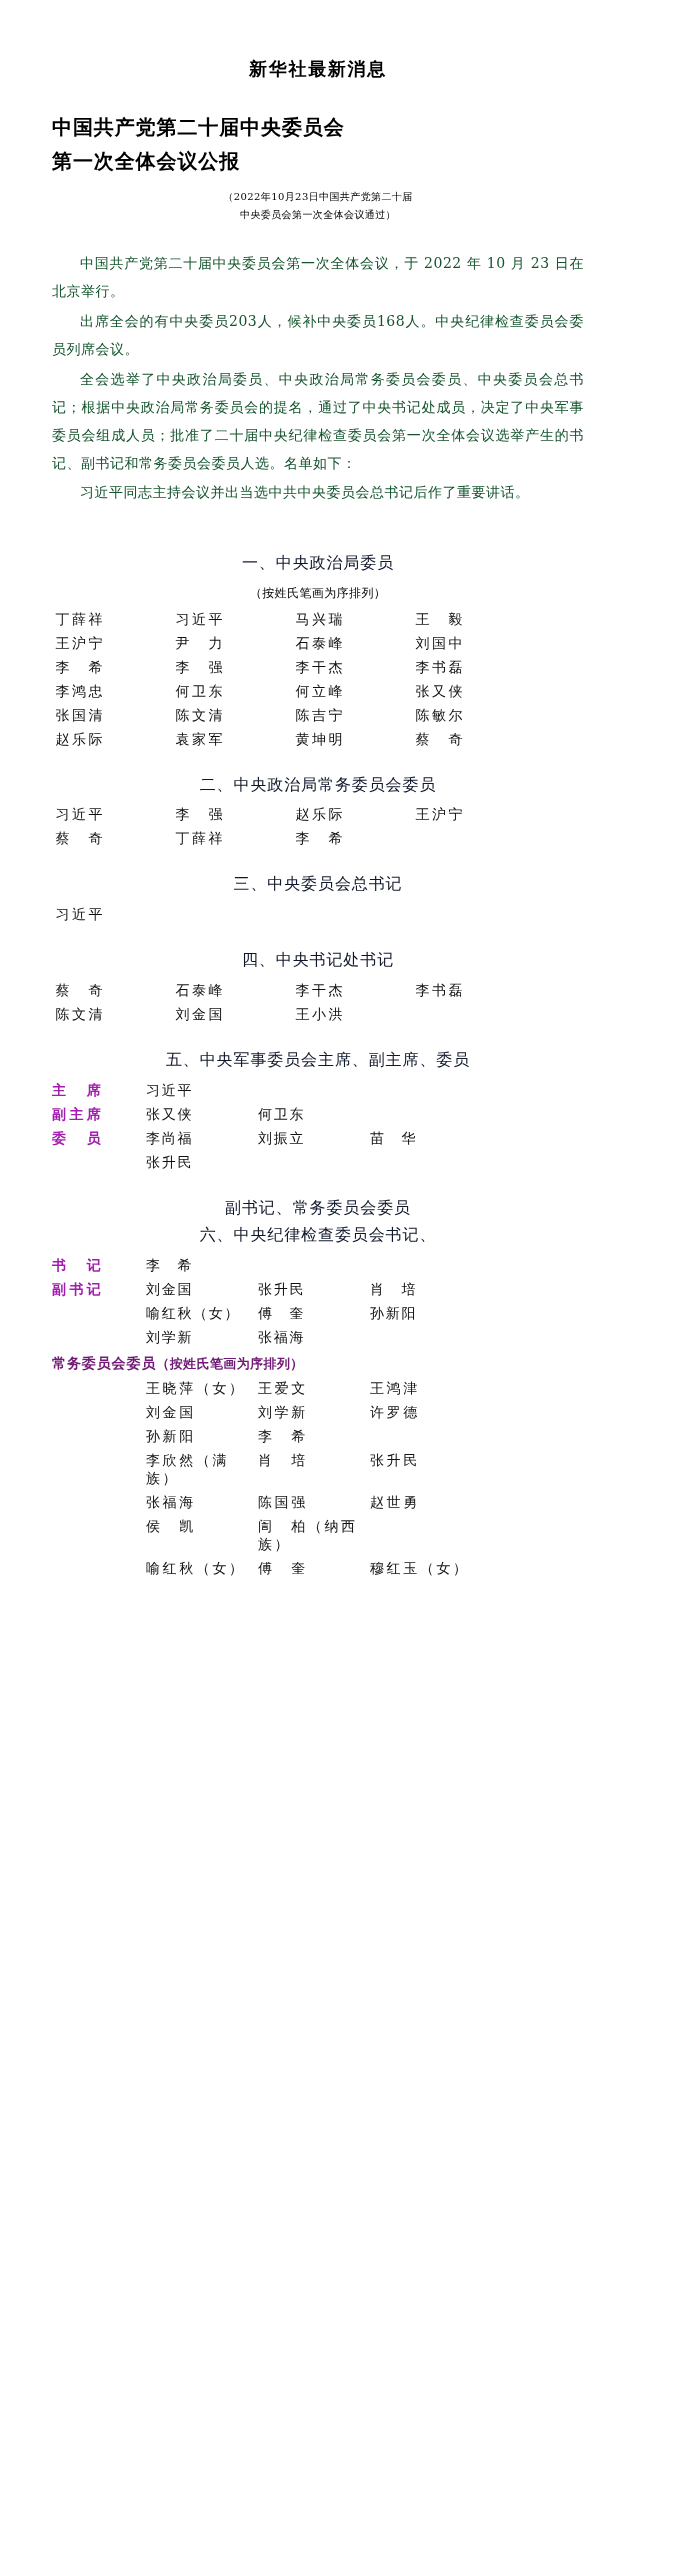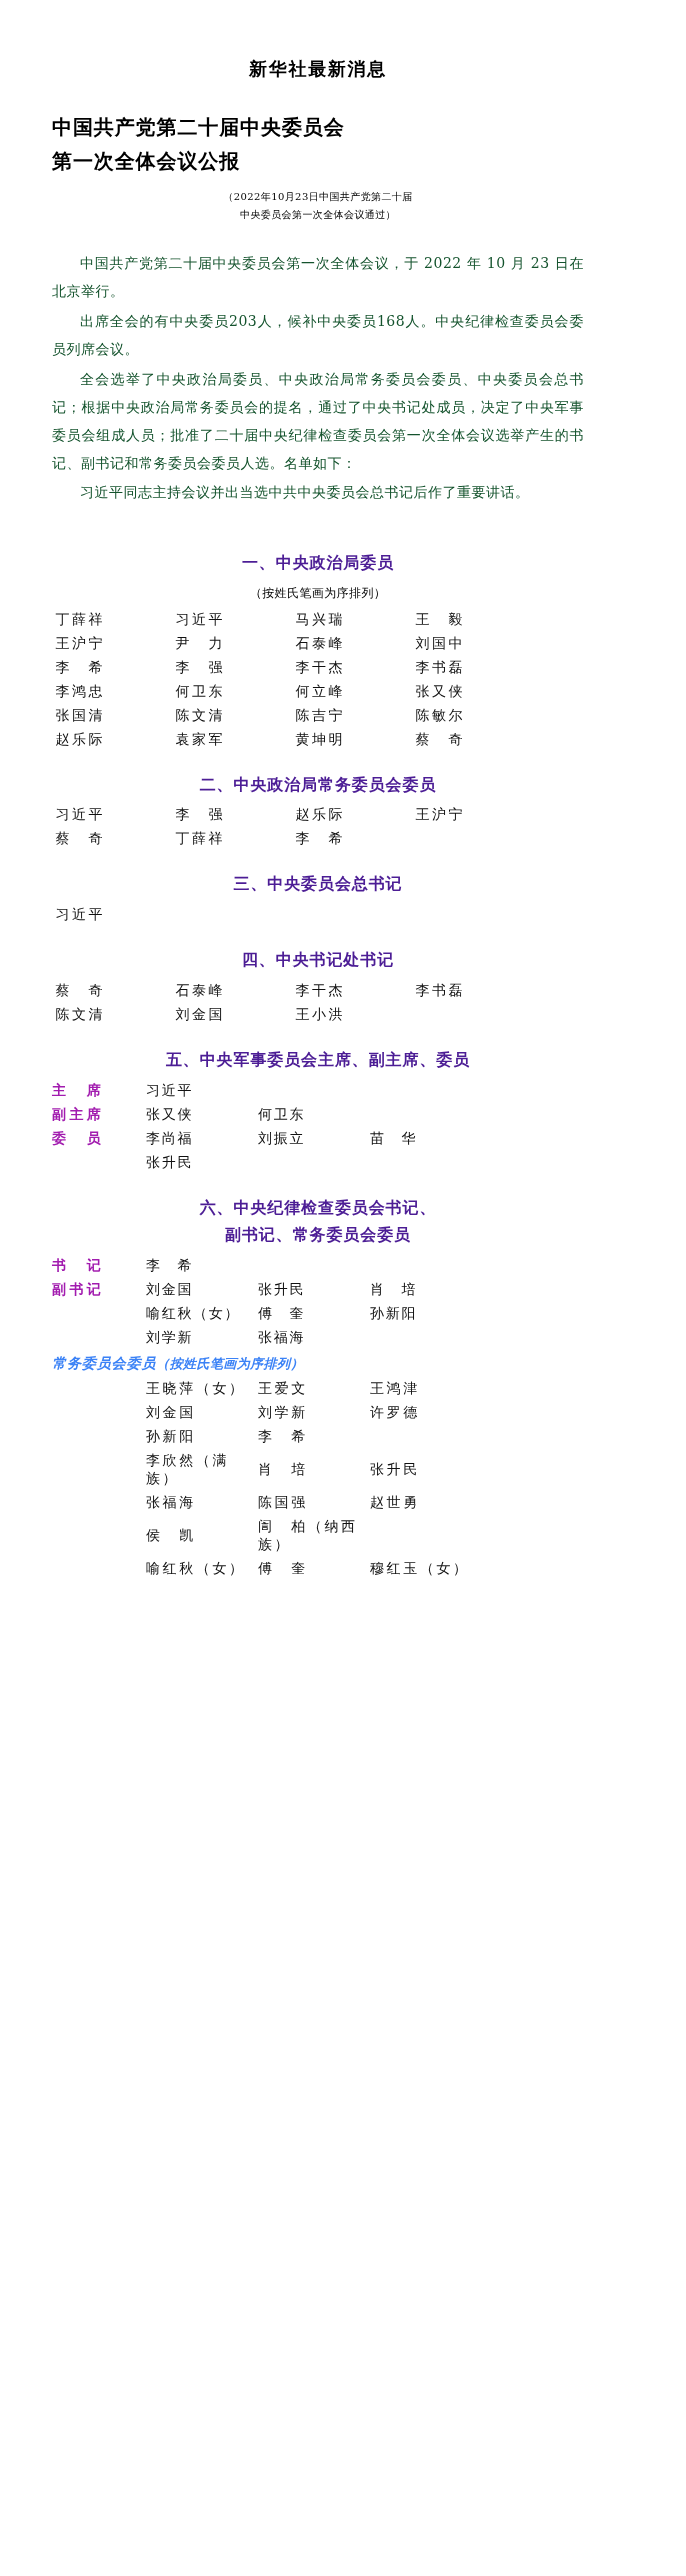--- a/index.html
+++ b/index.html
@@ -52,41 +52,40 @@
     text-align: justify;
     text-justify: inter-ideograph;
     text-indent: 2em;
     margin: 0 0 1.7px 0;
     letter-spacing: 0.5px;
     color: #14532d;
   }
   .section-head {
     text-align: center;
     font-size: 16px;
-    font-weight: bold;
+    font-weight: normal;
     margin: 22px 0 8.6px 0;
     letter-spacing: 0.9px;
-    color: #4c1d95;
+    color: #0f172a;
     line-height: 1.7;
   }
   .section-note {
     text-align: center;
     font-size: 12px;
     margin: 1.7px 0 8.6px 0;
     letter-spacing: 0.4px;
     color: #000;
   }
   .names-grid {
     margin: 3.4px 0 5.2px 0;
     padding-left: 3.4px;
   }
   .names-row {
     display: flex;
     margin-bottom: 6px;
-    align-items: center;
   }
   .names-row .cell {
     width: 103px;
     flex: 0 0 103px;
     font-size: 14px;
     letter-spacing: 2.6px;
     color: #111;
   }
   .names-row.four .cell {
     width: 120px;
@@ -124,22 +123,21 @@
     width: 112px;
     font-size: 14px;
     letter-spacing: 1.7px;
     color: #111;
   }
   .subhead-inline {
     font-size: 14px;
     font-weight: bold;
     letter-spacing: 0.9px;
     margin: 8.6px 0 6.9px 0;
-    color: #3b82f6;
-    font-style: italic;
+    color: #701a75;
   }
   .subhead-inline .note {
     font-weight: bold;
     font-size: 13px;
     letter-spacing: 0.4px;
   }
   .indent-block {
     margin-left: 94px;
   }
   .indent-block .names-row .cell {
@@ -276,22 +274,22 @@
     </div>
     <div class="labeled-row">
       <div class="label"></div>
       <div class="vals">
         <div class="v">张升民</div>
       </div>
     </div>
   </div>
 
   <div class="section-head">
+    <div>副书记、常务委员会委员</div>
     <div>六、中央纪律检查委员会书记、</div>
-    <div>副书记、常务委员会委员</div>
   </div>
   <div class="labeled-block">
     <div class="labeled-row">
       <div class="label">书　记</div>
       <div class="vals">
         <div class="v">李　希</div>
       </div>
     </div>
     <div class="labeled-row">
       <div class="label">副书记</div>

